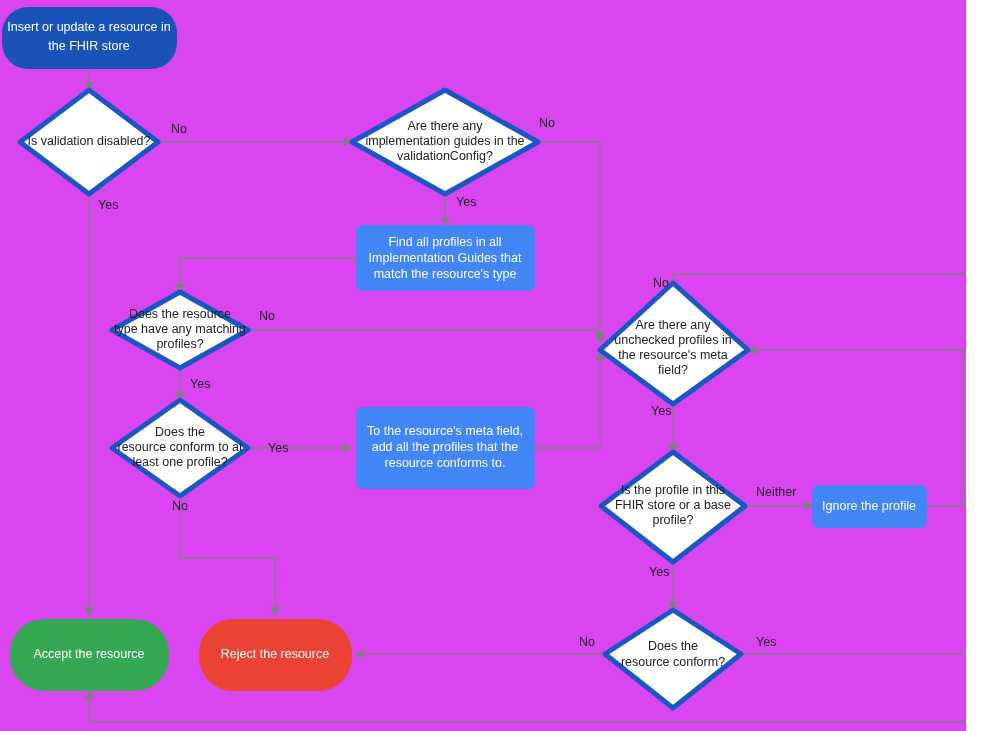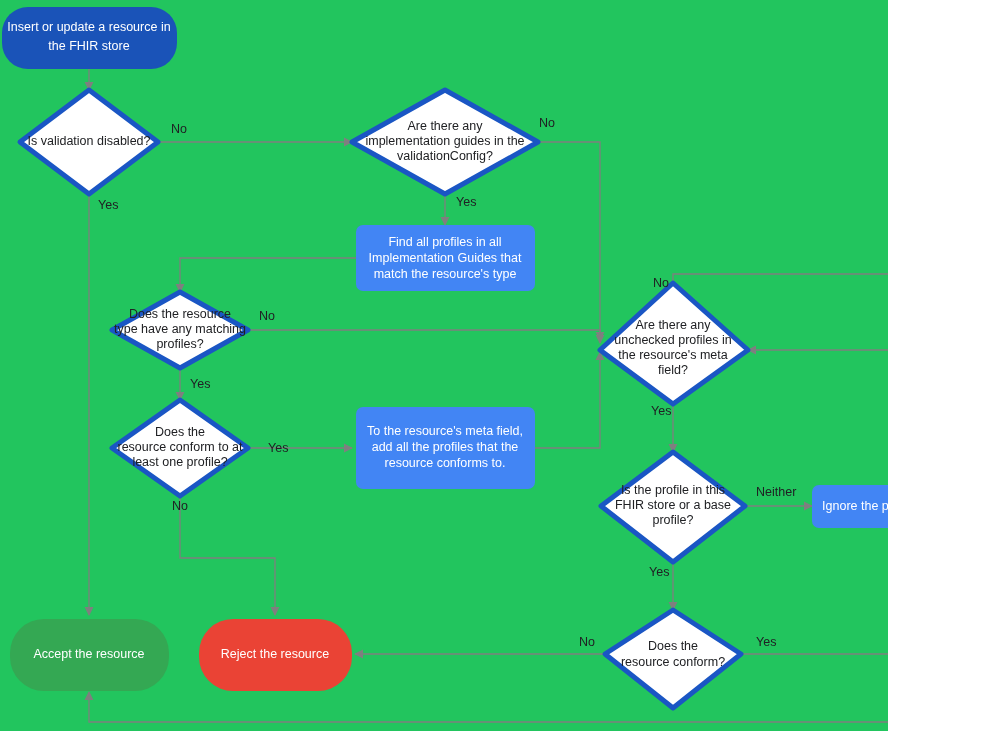--- a/index.html
+++ b/index.html
@@ -5,25 +5,24 @@
   html, body {
     margin: 0;
     padding: 0;
     background: #ffffff;
   }
   body {
     font-family: "Liberation Sans", sans-serif;
   }
   #flow-root {
     position: relative;
-    width: 855px;
+    width: 966px;
     height: 731px;
-    background: #22c55e;
+    background: #d946ef;
     overflow: hidden;
-    padding-left: 33px;
   }
   #flow-svg {
     position: absolute;
     left: 0;
     top: 0;
     width: 994px;
     height: 731px;
   }
   .node-text {
     font-family: "Liberation Sans", sans-serif;

